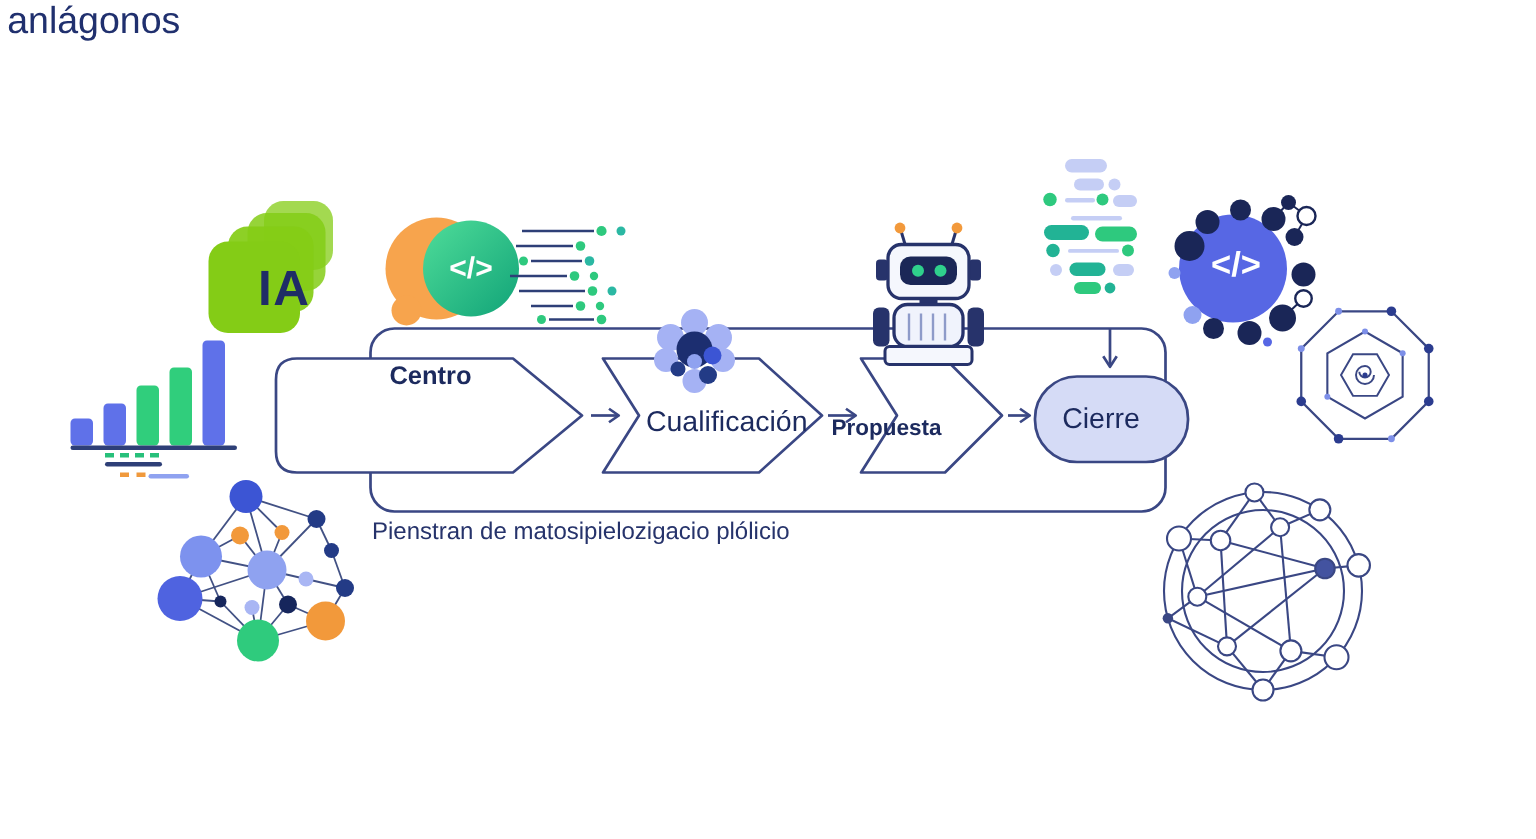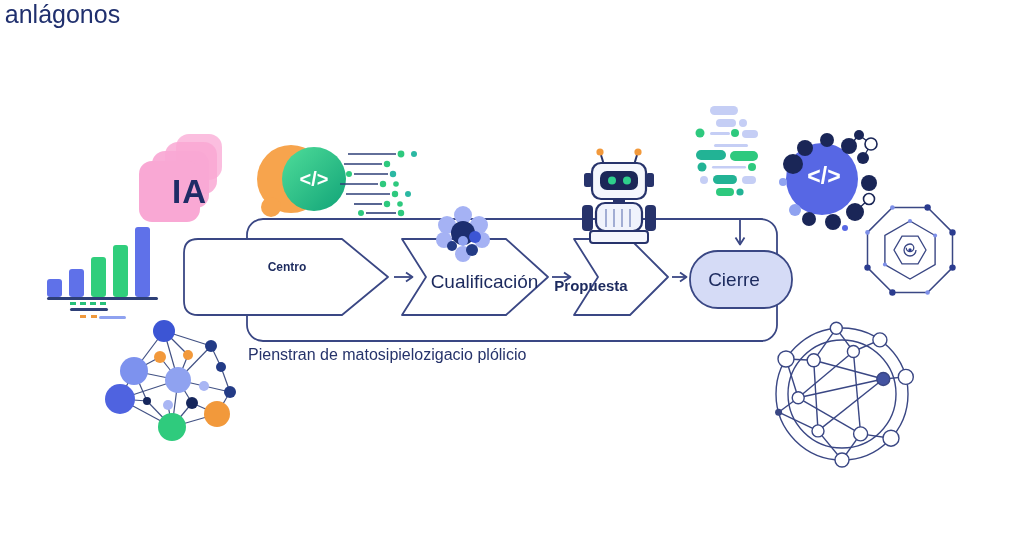--- a/index.html
+++ b/index.html
@@ -4,21 +4,21 @@
 <style>
   * { margin:0; padding:0; box-sizing:border-box; }
   html,body { background:#ffffff; }
   .canvas {
     position:relative; width:1024px; height:559px; overflow:hidden;
     background:#ffffff; font-family:"Liberation Sans", sans-serif; color:#1E2A5C;
   }
   .abs { position:absolute; }
 
   
-  .ia-sq { position:absolute; background:#f9a8d4; border-radius:13px;padding-left:40px; }
+  .ia-sq { position:absolute; background:#84cc16; border-radius:13px;padding-left:40px; }
   .ia-s4 { left:176px; top:134px; width:46px; height:46px; opacity:.75; }
   .ia-s3 { left:165px; top:142px; width:52px; height:52px; opacity:.85; }
   .ia-s2 { left:152px; top:151px; width:57px; height:57px; opacity:.93; }
   .ia-s1 { left:139px; top:161px; width:61px; height:61px; display:flex; align-items:center; justify-content:center; }
   .ia-s1 span { font-size:33px; font-weight:800; color:#1F2C66; letter-spacing:1px; }
 
   
   .blob-orange { left:257px; top:145px; width:68px; height:68px; border-radius:50%; background:#F7A44D; }
   .blob-orange-sm { left:261px; top:197px; width:20px; height:20px; border-radius:50%; background:#F7A44D; }
   .code-green { left:282px; top:147px; width:64px; height:64px; border-radius:50%;
@@ -33,21 +33,21 @@
   .ul-green { left:70px; top:302px; width:36px; border-top:3px dashed #27C07A; }
   .ul-navy { left:70px; top:308px; width:38px; height:3px; background:#2E3F77; border-radius:2px; }
   .ul-orange { left:80px; top:315px; width:17px; border-top:3px dashed #F0993C; }
   .ul-peri { left:99px; top:316px; width:27px; height:3px; background:#8FA2F0; border-radius:2px; }
 
   
   .code-indigo-glyph { left:796px; top:163px; width:56px; text-align:center; color:#fff; font-weight:700; font-size:23px; }
 
   
   .t { position:absolute; text-align:center; color:#1C2A5E; }
-  .hub-title { left:192px; top:260px; width:190px; font-size:12px; font-weight:700; }
+  .hub-title { left:192px; top:241px; width:190px; font-size:17px; font-weight:700; }
   .leads { left:186px; top:270px; width:198px; font-size:19px; }
   .cualif { left:417px; top:271px; width:135px; font-size:19px; }
   .prop { left:535px; top:277px; width:112px; font-size:15px;font-weight:bold; }
   .cierre { left:690px; top:269px; width:88px; font-size:19px; }
   .caption { left:248px; top:346px; font-size:16px; color:#26336B; text-align:left; }
   .anl { left:847px; top:291px; width:125px; font-size:25px; color:#20306E; text-align:center; }
 
   svg { position:absolute; overflow:visible; }
 </style>
 </head>

